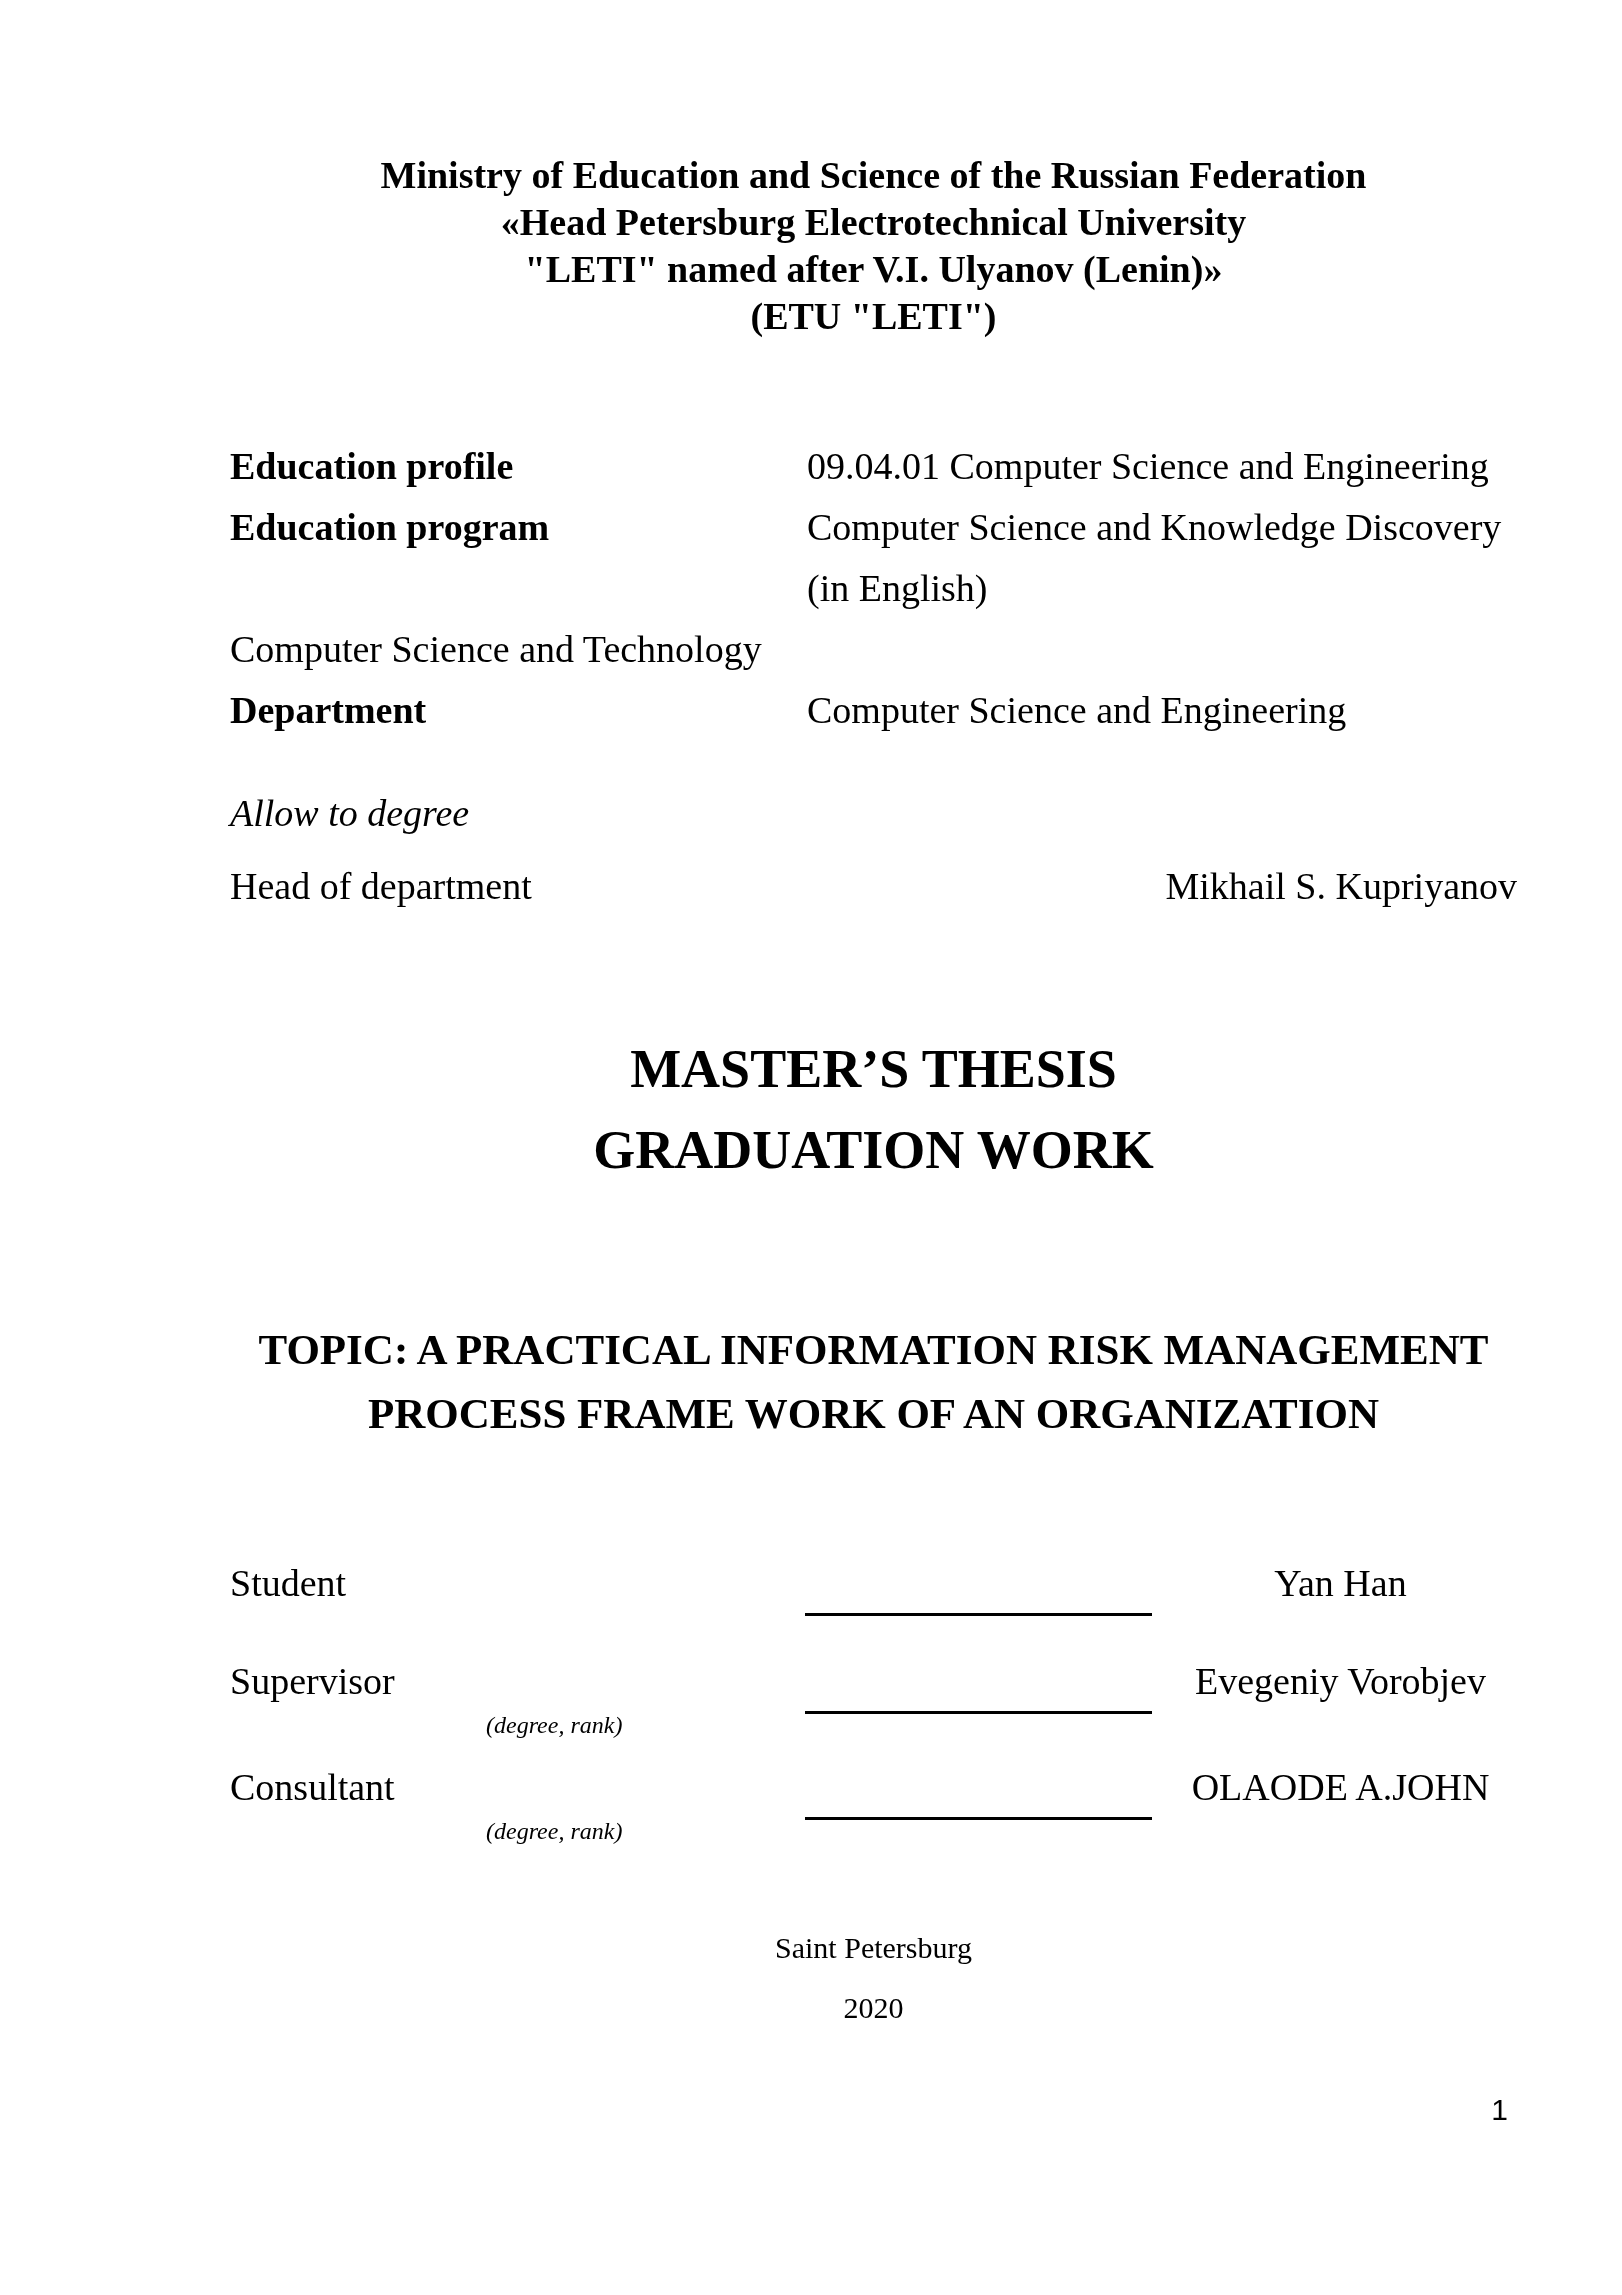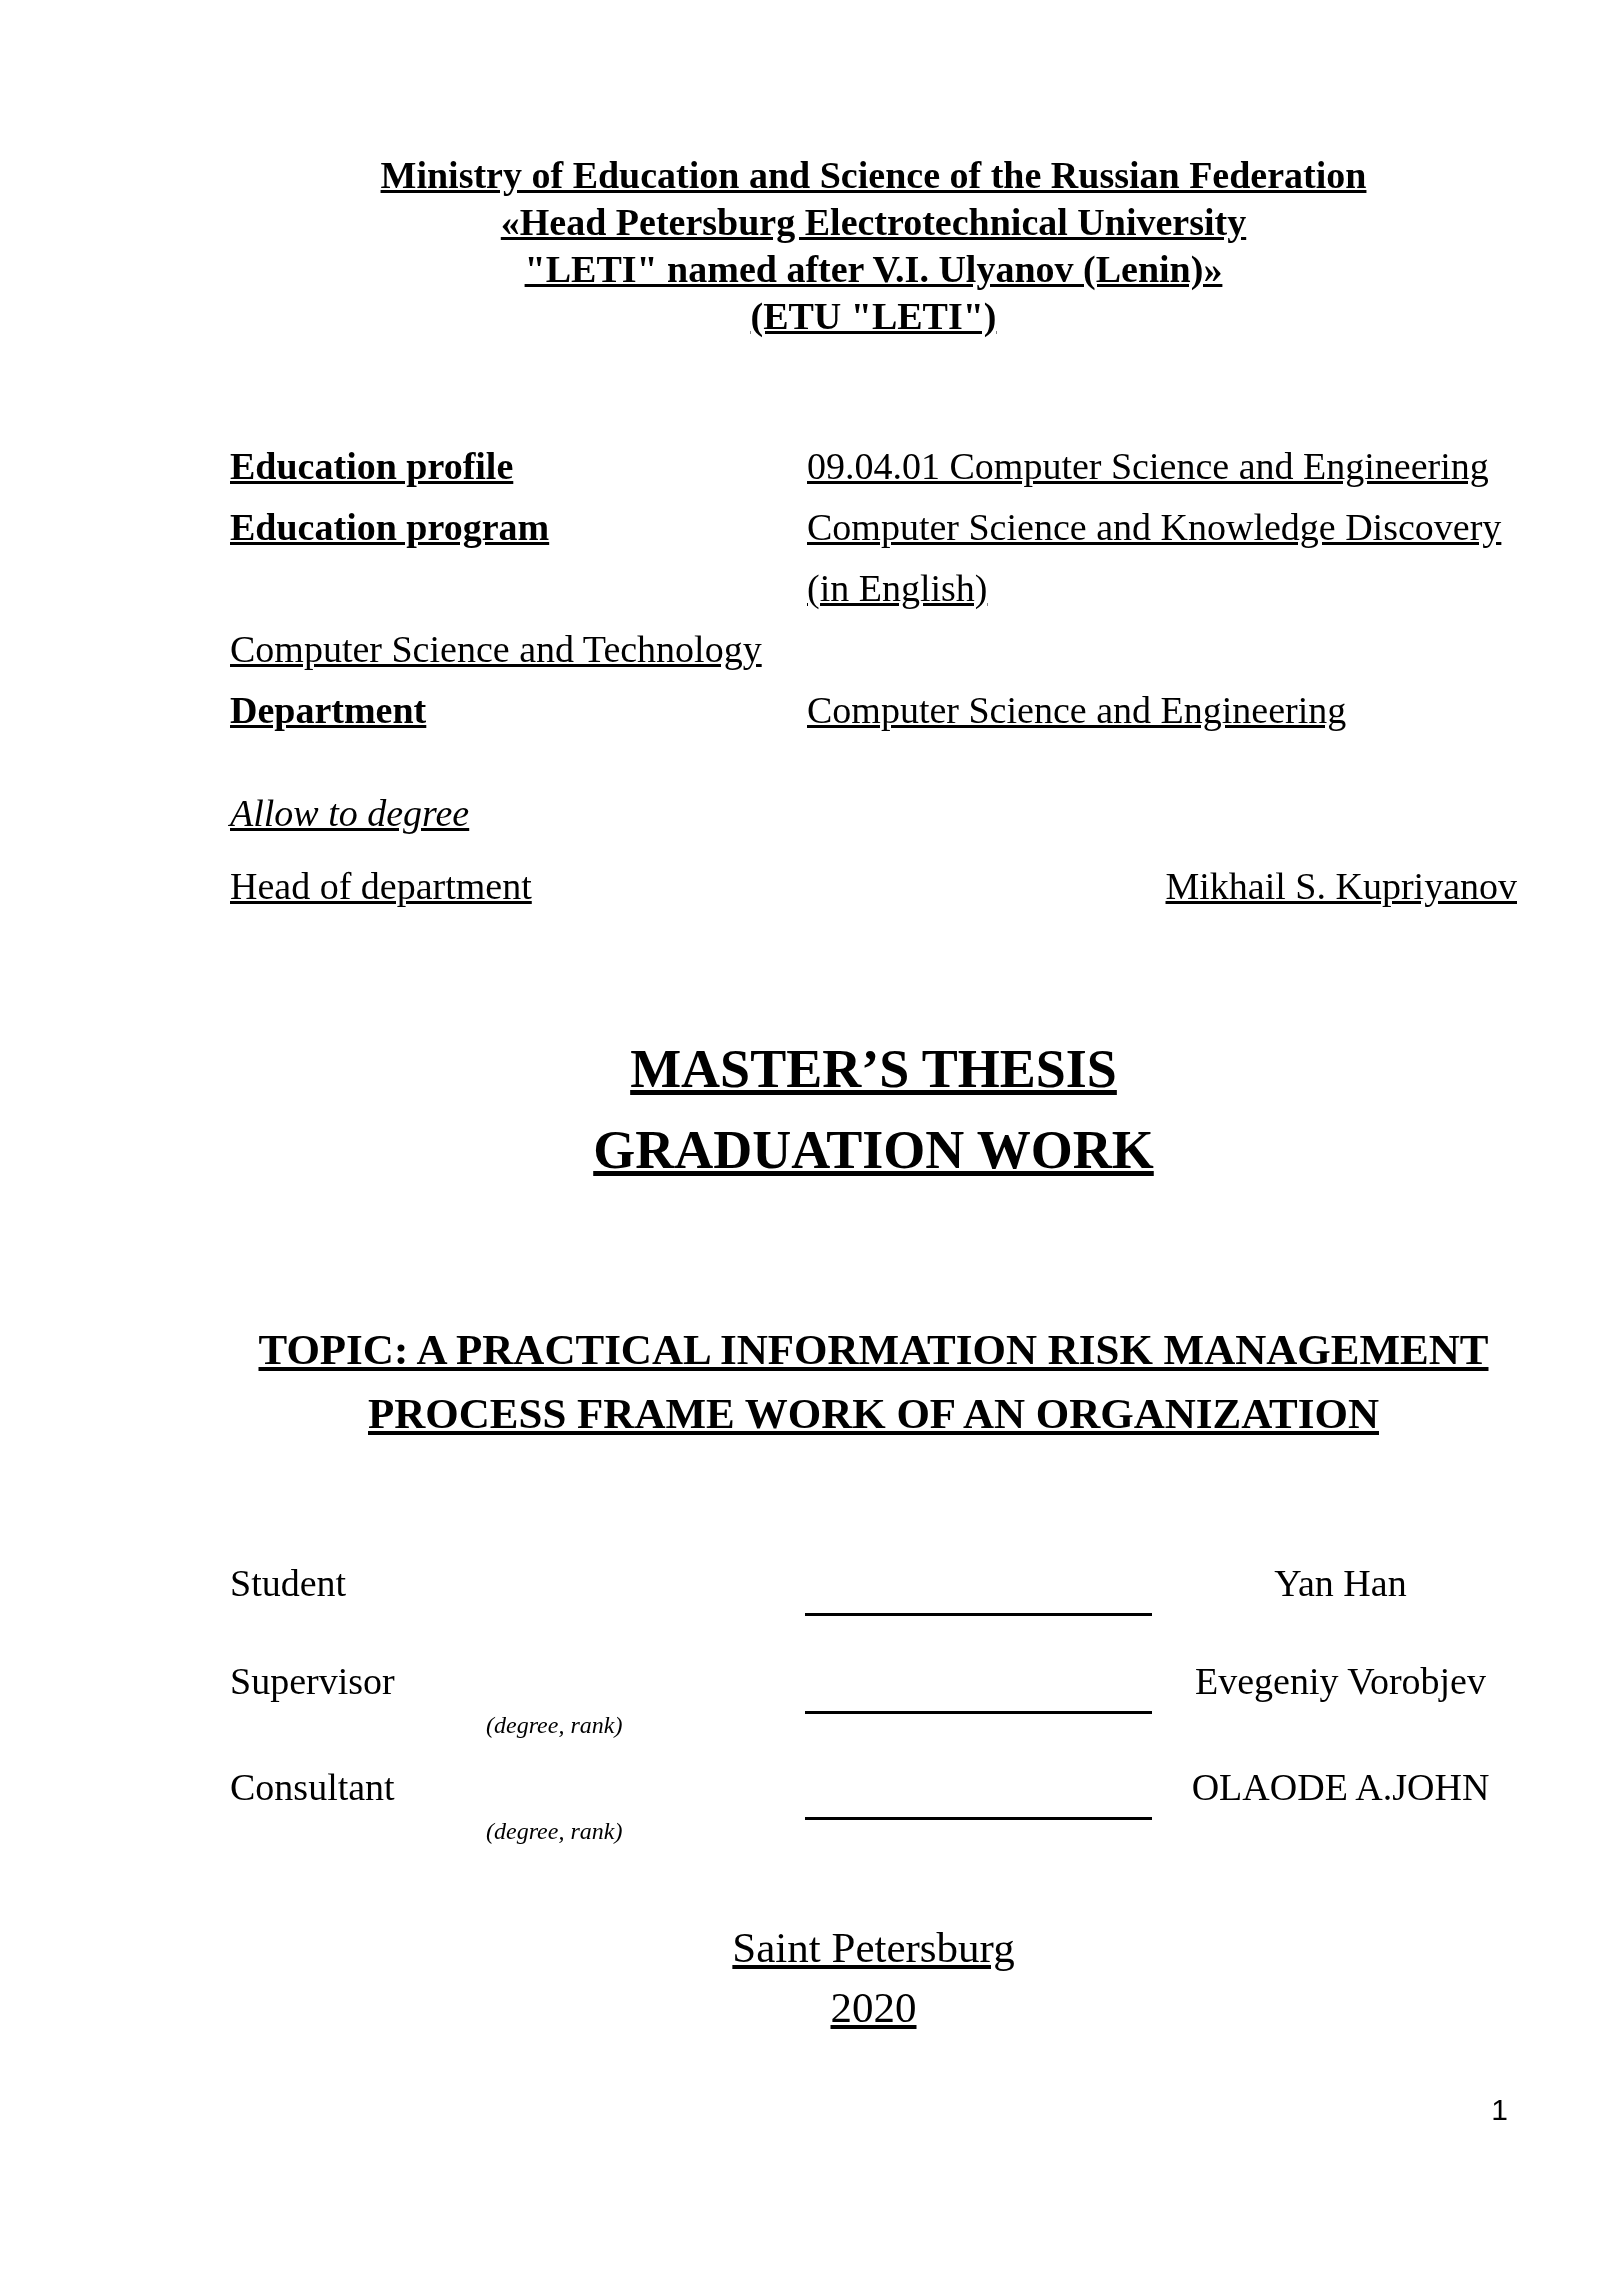--- a/index.html
+++ b/index.html
@@ -7,21 +7,21 @@
     position: relative;
     width: 1623px;
     height: 2295px;
     background: #ffffff;
     color: #000000;
     font-family: "Liberation Serif", serif;
     overflow: hidden;
     margin: 0 auto;
   }
   .abs { position: absolute; }
-  .col { left: 230px; width: 1287px; text-decoration: underline; }
+  .col { left: 230px; width: 1287px; }
   .centered { text-align: center; }
 
   .header-block {
     top: 152px;
     font-size: 38px;
     font-weight: bold;
     line-height: 47px;
   }
 
   .info-table { top: 436px; }
@@ -87,21 +87,21 @@
     position: absolute;
     left: 486px;
     top: 51px;
     font-size: 24px;
     font-style: italic;
     line-height: 24px;
   }
 
   .city-block {
     top: 1918px;
-    font-size: 43px;
+    font-size: 30px;
     line-height: 60px;
   }
 
   .page-number {
     top: 2095px;
     right: 115px;
     font-family: "Liberation Sans", sans-serif;
     font-size: 30px;
     line-height: 30px;
   }

